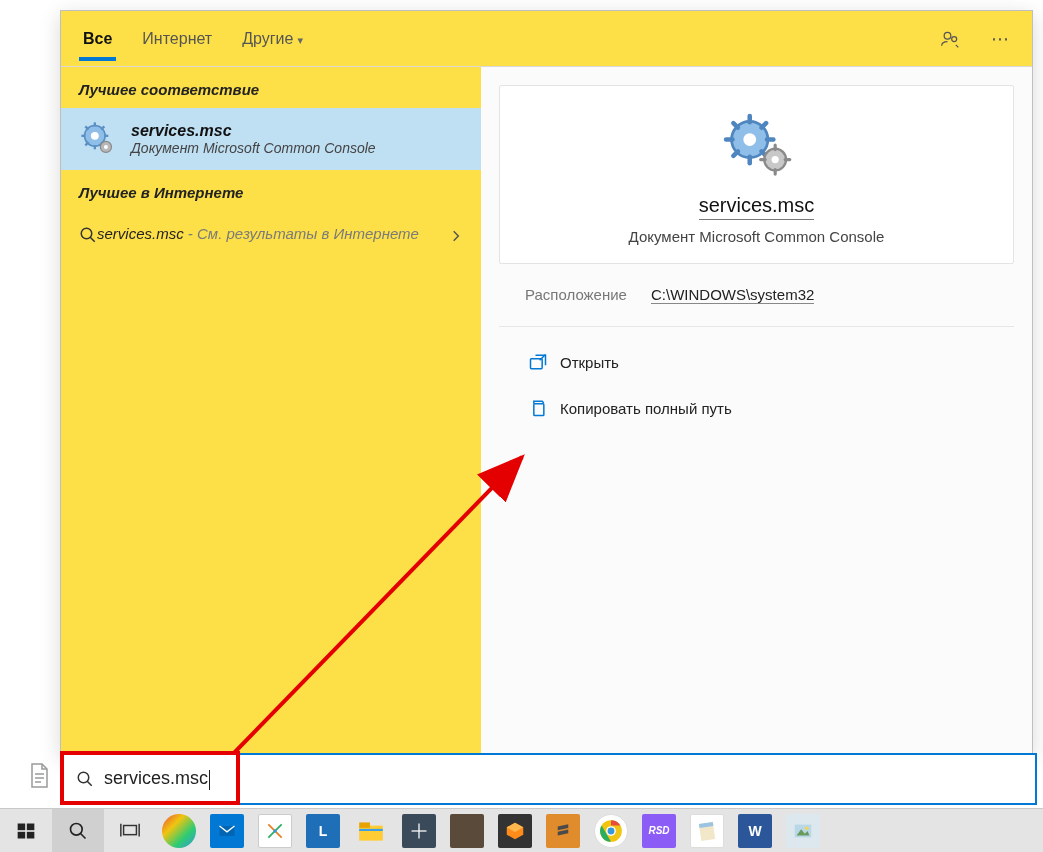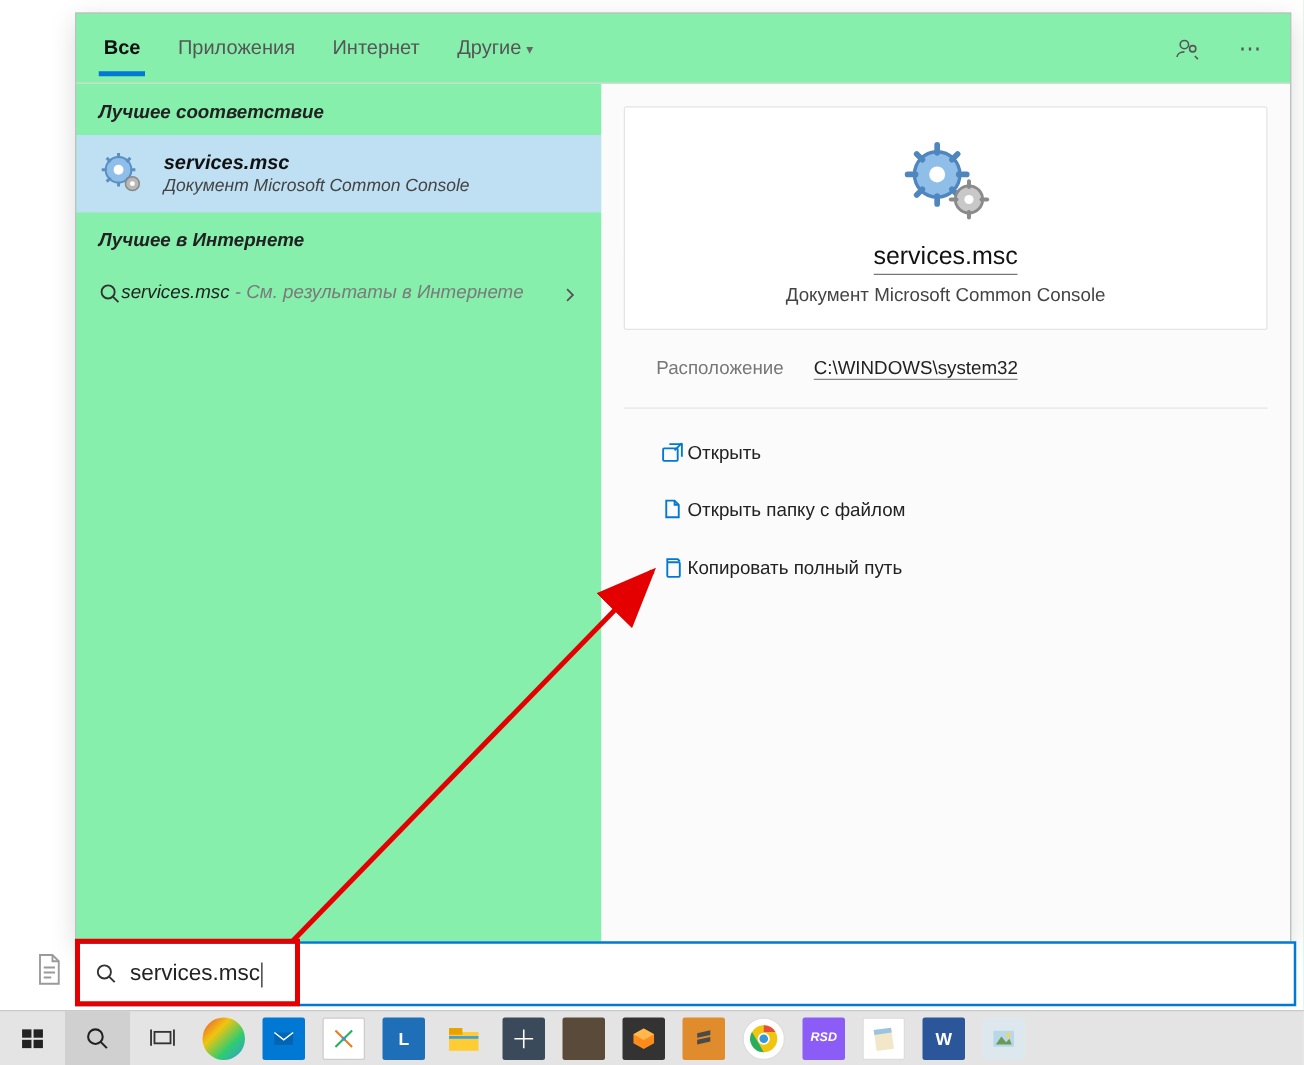--- a/index.html
+++ b/index.html
@@ -1,20 +1,20 @@
 <!DOCTYPE html>
 <html><head>
 <meta charset="utf-8">
 <style>
   * { margin: 0; padding: 0; box-sizing: border-box; font-family: "Segoe UI", sans-serif; }
   body { width: 1043px; height: 852px; background: #fff; position: relative; overflow: hidden; }
 
   .panel {
     position: absolute; left: 60px; top: 10px; width: 973px; height: 745px;
-    background: #86efac; border: 1px solid #bfbfbf; display: flex; flex-direction: column;
+    background: #fde047; border: 1px solid #bfbfbf; display: flex; flex-direction: column;
     box-shadow: 0 5px 20px rgba(0,0,0,.15);
   }
   .tabs { display: flex; align-items: center; height: 55px; padding: 0 18px; gap: 22px; }
   .tab { font-size: 16px; color: #555; padding: 14px 4px 13px; position: relative; cursor: default; }
   .tab.active { color: #111; font-weight: 600; }
   .tab.active::after { content: ""; position: absolute; left: 0; right: 0; bottom: 0; height: 4px; background: #0078d4; }
   .tab .drop { margin-left: 4px; font-size: 11px; color: #666; }
   .spacer { flex: 1; }
   .feedback-icon, .more-icon { width: 28px; height: 28px; display: flex; align-items: center; justify-content: center; color: #555; font-size: 18px; }
 
@@ -41,21 +41,21 @@
   .preview-card { background: #fff; border: 1px solid #e4e4e4; border-radius: 2px; padding: 24px 8px 18px; display:flex; flex-direction:column; align-items:center; }
   .preview-icon { width: 80px; height: 70px; margin-bottom: 14px; display:flex; align-items:center; justify-content:center; }
   .preview-title { font-size: 20px; color: #111; border-bottom: 1px solid #777; padding-bottom: 2px; margin-bottom: 8px; }
   .preview-sub { font-size: 15px; color: #444; }
 
   .detail-row { display:flex; gap: 24px; padding: 22px 26px; border-bottom: 1px solid #e6e6e6; font-size: 15px; }
   .detail-label { color: #777; }
   .detail-value { color: #222; border-bottom: 1px solid #888; }
 
   .actions { display: flex; flex-direction: column; padding: 12px 18px; gap: 0; }
-  .action { display: flex; align-items: center; gap: 2px; padding: 10px 8px; font-size: 15px; color: #222; border: 3px solid transparent; border-radius: 2px; }
+  .action { display: flex; align-items: center; gap: 12px; padding: 10px 8px; font-size: 15px; color: #222; border: 3px solid transparent; border-radius: 2px; }
   .action svg, .action .ico { width: 20px; height: 20px; }
   .action.highlight { border: 3px solid #e40000; }
 
   .search-bar-outline {
     position: absolute; left: 60px; top: 753px; width: 977px; height: 52px;
     border: 2px solid #0078d4; background: #fff; display:flex; align-items:center; padding: 0 14px; gap: 10px;
   }
   .search-bar-redbox { position: absolute; left: 60px; top: 751px; width: 180px; height: 54px; border: 4px solid #e40000; pointer-events:none; }
   .search-text { font-size: 18px; color: #222; position: relative; }
   .caret { display:inline-block; width: 1px; height: 20px; background:#222; vertical-align: middle; margin-left:1px; }
@@ -75,21 +75,20 @@
   .app-row { display:flex; gap: 14px; margin-left: 6px; align-items:center; }
   .app { width: 34px; height: 34px; border-radius: 2px; display:flex; align-items:center; justify-content:center; font-size: 14px; font-weight:bold; color:#fff; }
 </style>
 </head>
 <body>
 
 <div class="panel">
 
   <div class="tabs">
     <div class="tab active">Все</div>
-    <div class="tab">Приложения</div>
     <div class="tab">Интернет</div>
     <div class="tab">
       <span>Другие</span><span class="drop">▾</span>
     </div>
     <div class="spacer"></div>
     <div class="feedback-icon">
       <svg viewBox="0 0 24 24" width="20" height="20" fill="none" stroke="#555" stroke-width="1.5">
           <circle cx="9" cy="8" r="4"></circle>
           <path d="M2 20c0-3 3-5 7-5"></path>
           <circle cx="17" cy="12" r="3"></circle>
@@ -188,27 +187,20 @@
         <div class="action">
           <svg class="ico" viewBox="0 0 24 24" fill="none" stroke="#0078d4" stroke-width="1.8">
               <rect x="3" y="8" width="14" height="12" rx="1"></rect>
               <path d="M9 4h12v12"></path>
               <path d="M14 10 21 3"></path>
             </svg>
           <span>Открыть</span>
         </div>
         <div class="action">
           <svg class="ico" viewBox="0 0 24 24" fill="none" stroke="#0078d4" stroke-width="1.8">
-              <path d="M6 3h8l4 4v12H6z"></path>
-              <path d="M14 3v4h4"></path>
-            </svg>
-          <span>Открыть папку с файлом</span>
-        </div>
-        <div class="action">
-          <svg class="ico" viewBox="0 0 24 24" fill="none" stroke="#0078d4" stroke-width="1.8">
               <rect x="7" y="7" width="12" height="14" rx="1"></rect>
               <path d="M7 7V4h10l2 2"></path>
             </svg>
           <span>Копировать полный путь</span>
         </div>
       </div>
     </div>
   </div>
 </div>
 

